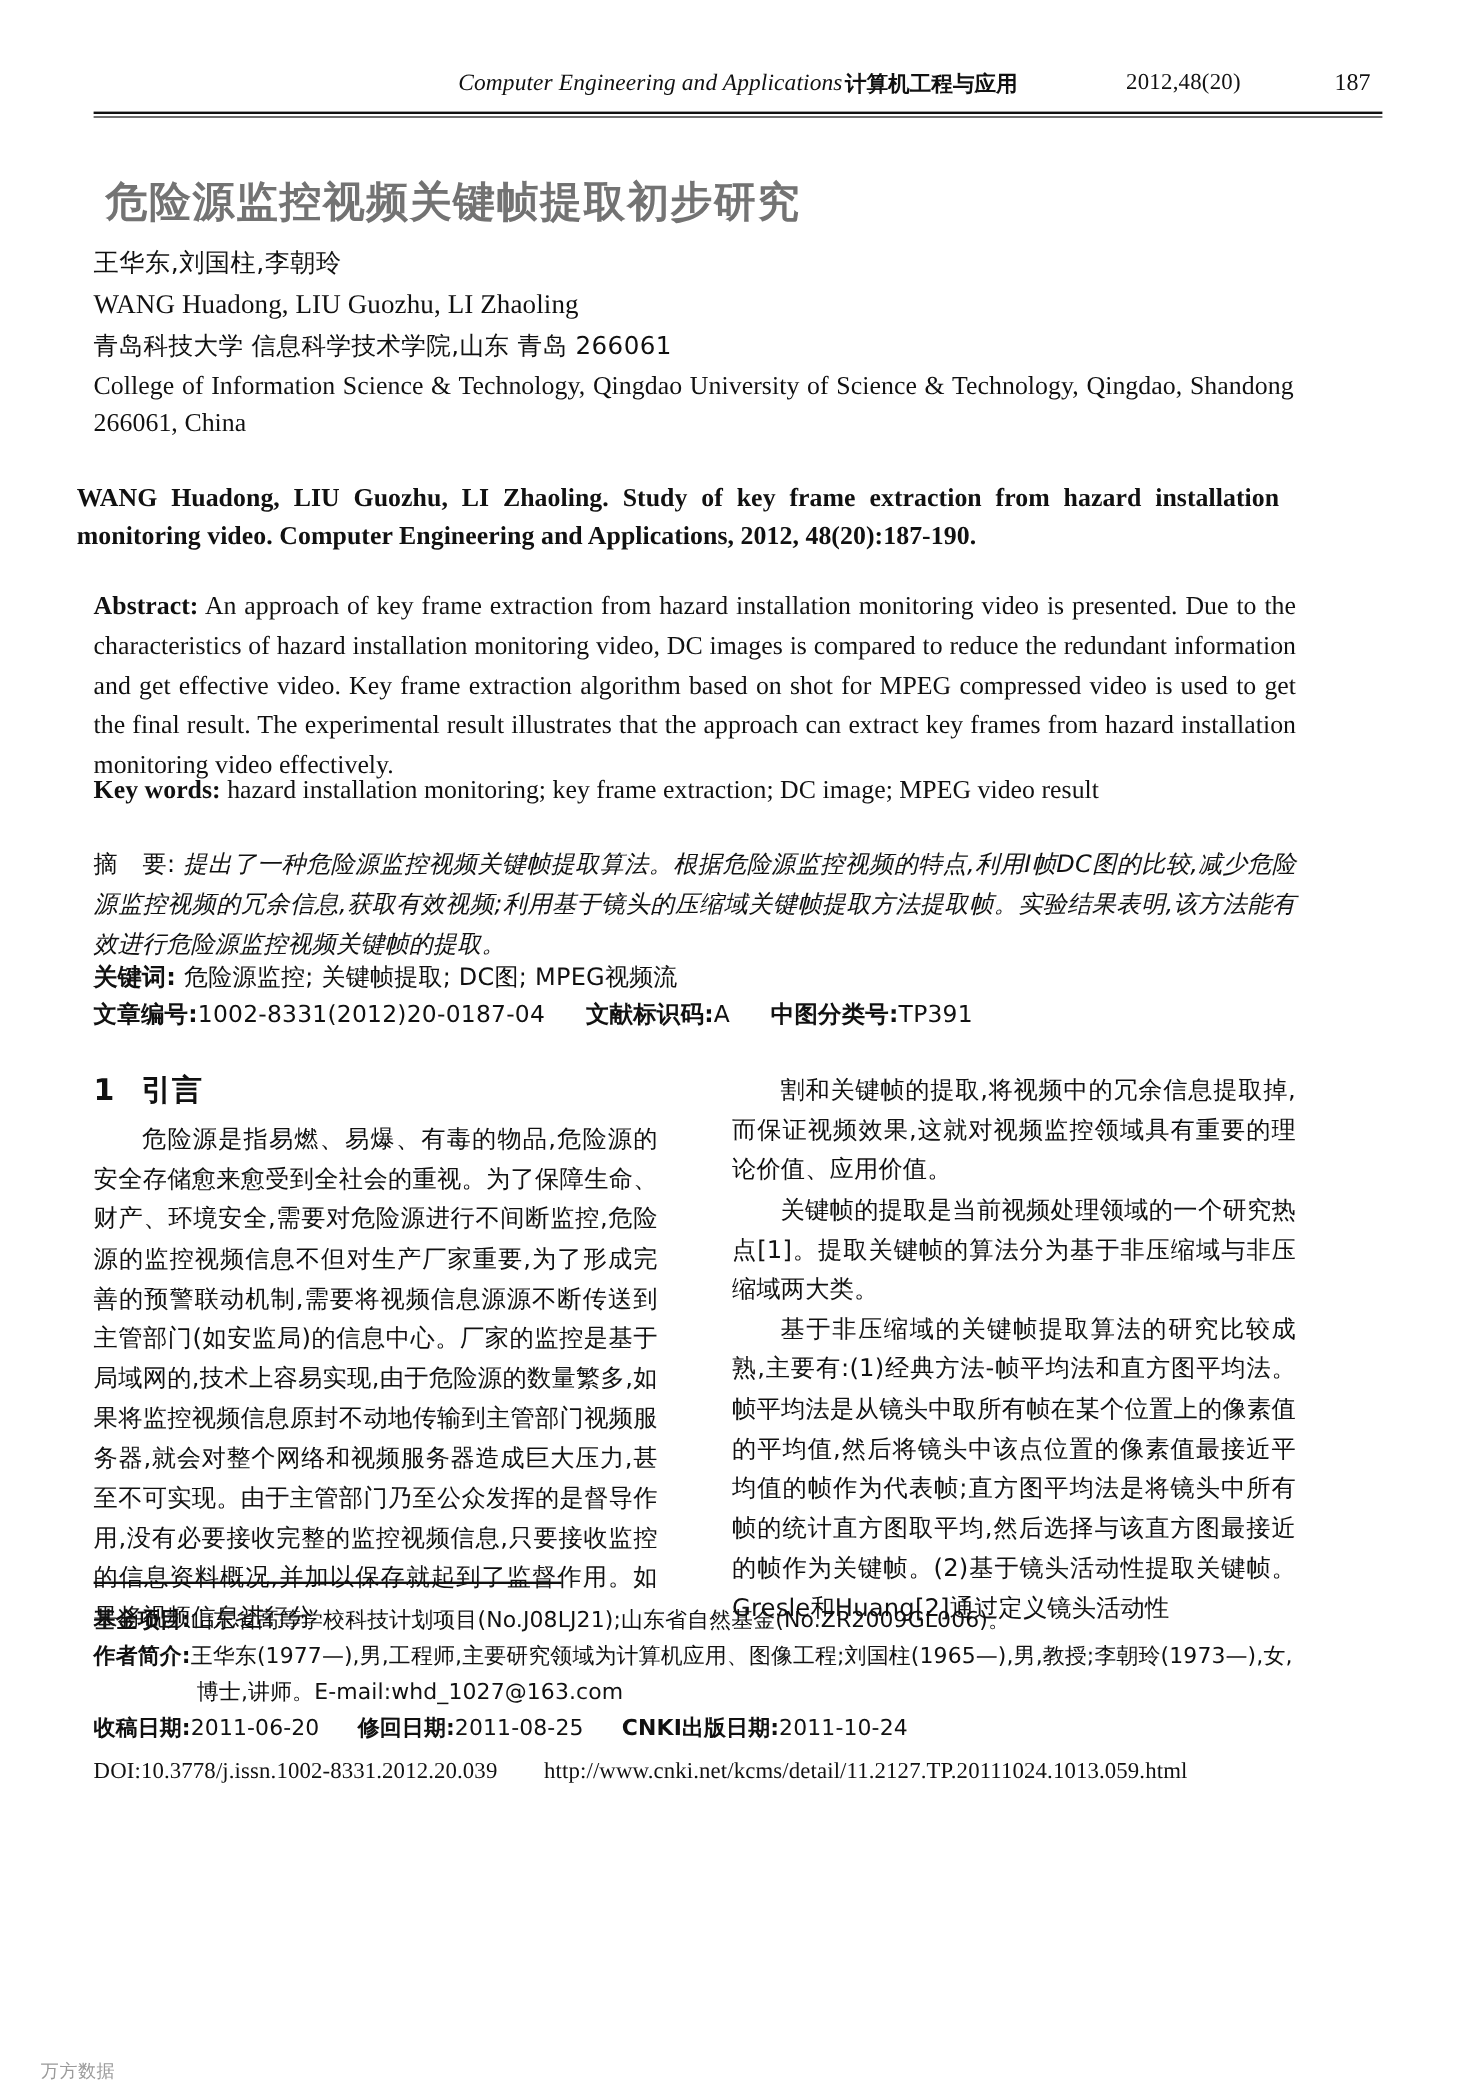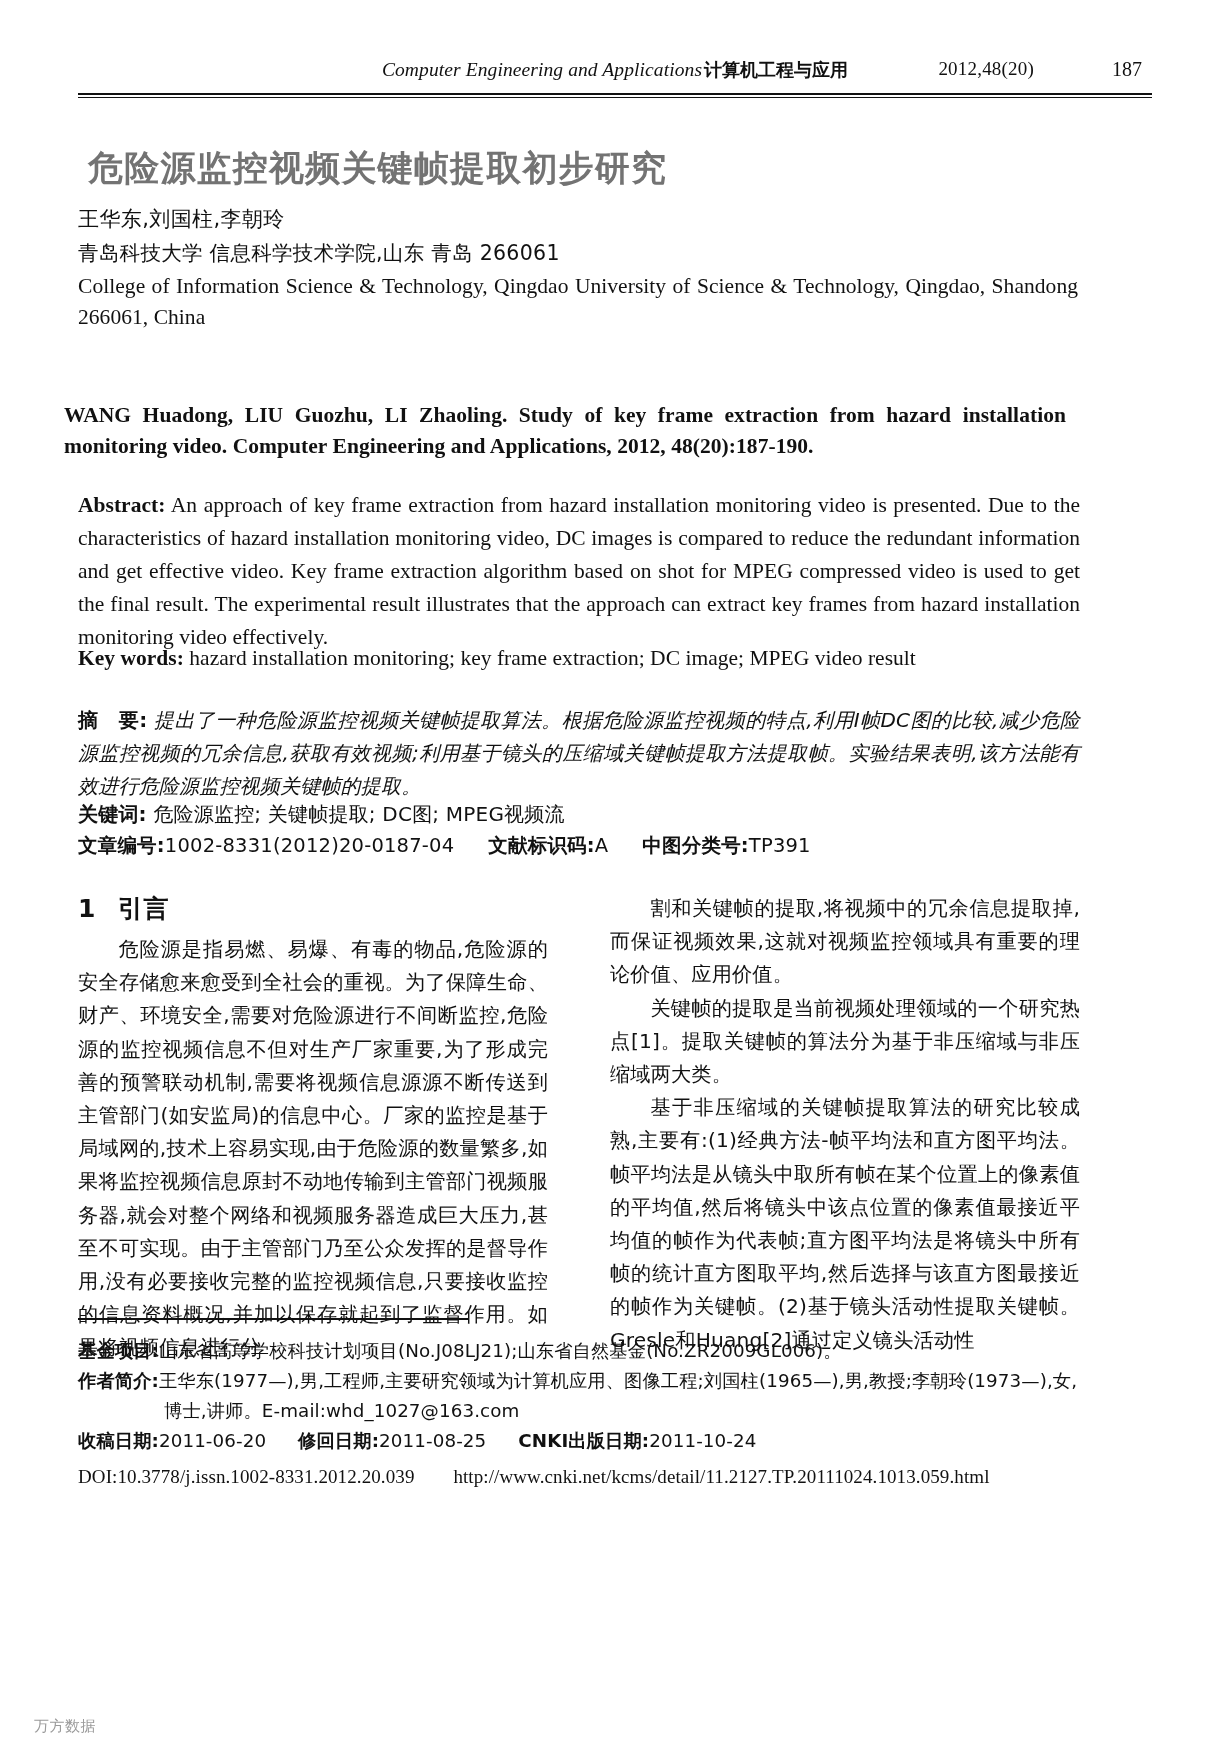--- a/index.html
+++ b/index.html
@@ -154,21 +154,21 @@
     top: 704px;
     width: 1002px;
     font-family: "DejaVu Sans", sans-serif;
     font-size: 20px;
     line-height: 33px;
     text-align: justify;
     letter-spacing: 0.2px;
     font-style: italic;
   }
   .abstract-cn .lead {
-    font-weight: 700;
+    font-weight: 400;
     font-style: normal;
   }
   .keywords-cn {
     position: absolute;
     left: 78px;
     top: 798px;
     width: 1002px;
     font-family: "DejaVu Sans", sans-serif;
     font-size: 20px;
     line-height: 32px;
@@ -280,20 +280,21 @@
     <span class="runhead-journal-cn">计算机工程与应用</span>
     <span class="runhead-issue">2012,48(20)</span>
     <span class="runhead-pageno">187</span>
   </div>
   <div class="rule-double"></div>
 
   <h1 class="doc-title">危险源监控视频关键帧提取初步研究</h1>
 
   <div class="meta-block">
     <div class="authors-cn">王华东,刘国柱,李朝玲</div>
+    <div class="authors-en">WANG Huadong, LIU Guozhu, LI Zhaoling</div>
     <div class="affil-cn">青岛科技大学 信息科学技术学院,山东 青岛 266061</div>
     <div class="affil-en">College of Information Science &amp; Technology, Qingdao University of Science &amp; Technology, Qingdao, Shandong 266061, China</div>
   </div>
 
   <div class="citation">WANG Huadong, LIU Guozhu, LI Zhaoling. Study of key frame extraction from hazard installation monitoring video. Computer Engineering and Applications, 2012, 48(20):187-190.</div>
 
   <div class="abstract">
     <span class="lbl-bold">Abstract:</span>
     <span>An approach of key frame extraction from hazard installation monitoring video is presented. Due to the characteristics of hazard installation monitoring video, DC images is compared to reduce the redundant information and get effective video. Key frame extraction algorithm based on shot for MPEG compressed video is used to get the final result. The experimental result illustrates that the approach can extract key frames from hazard installation monitoring video effectively.</span>
   </div>

